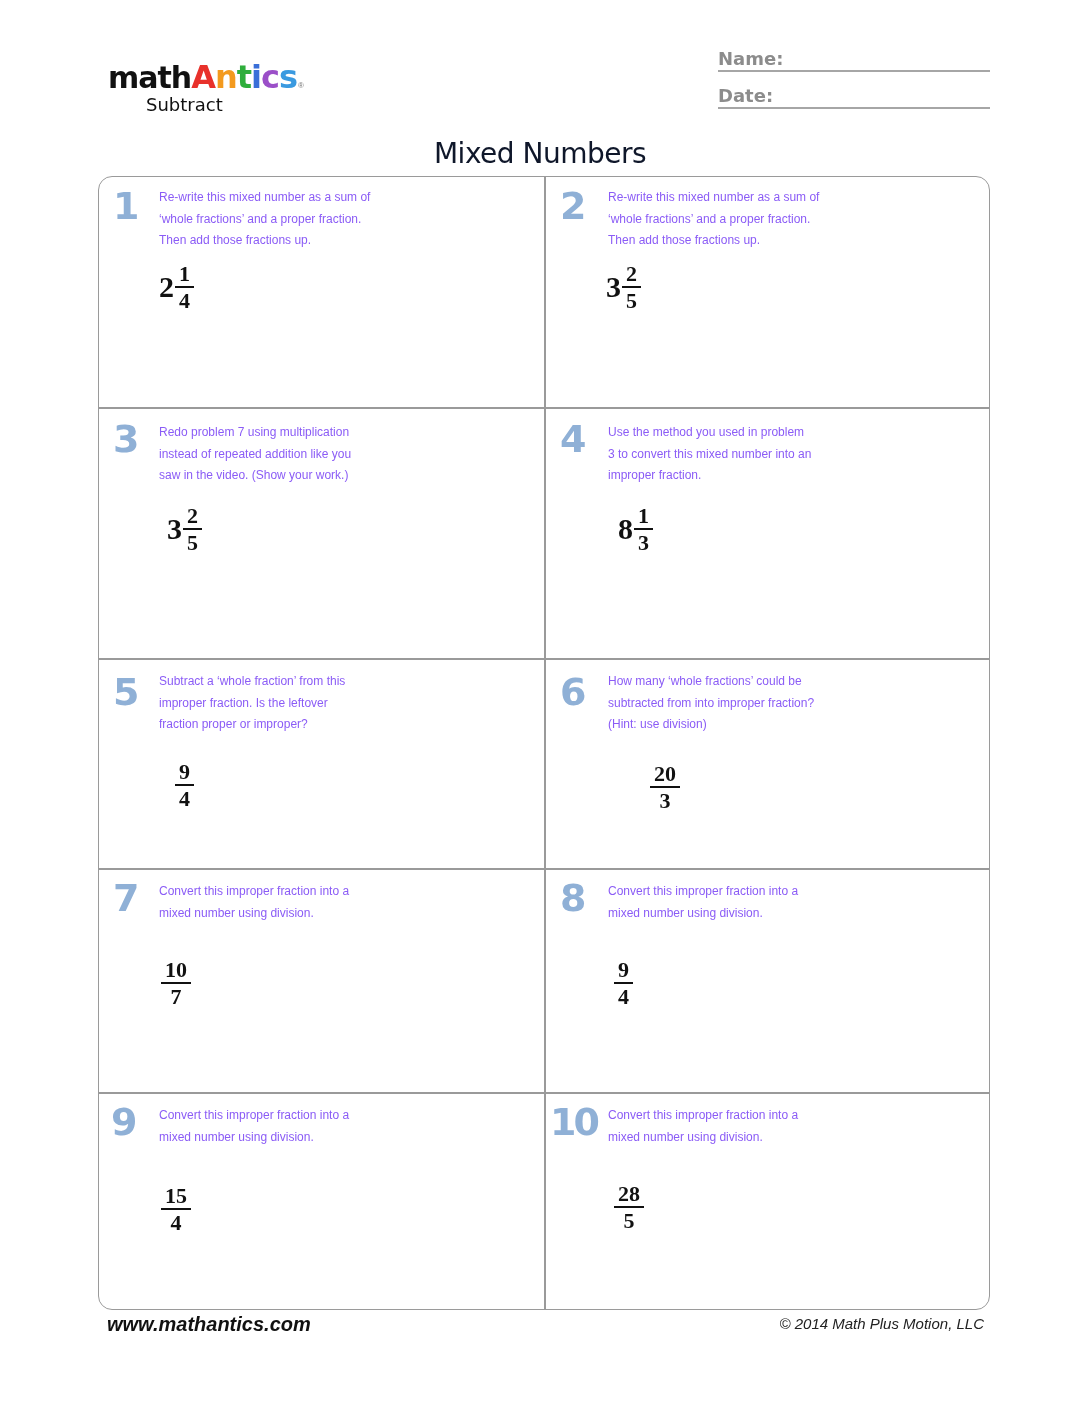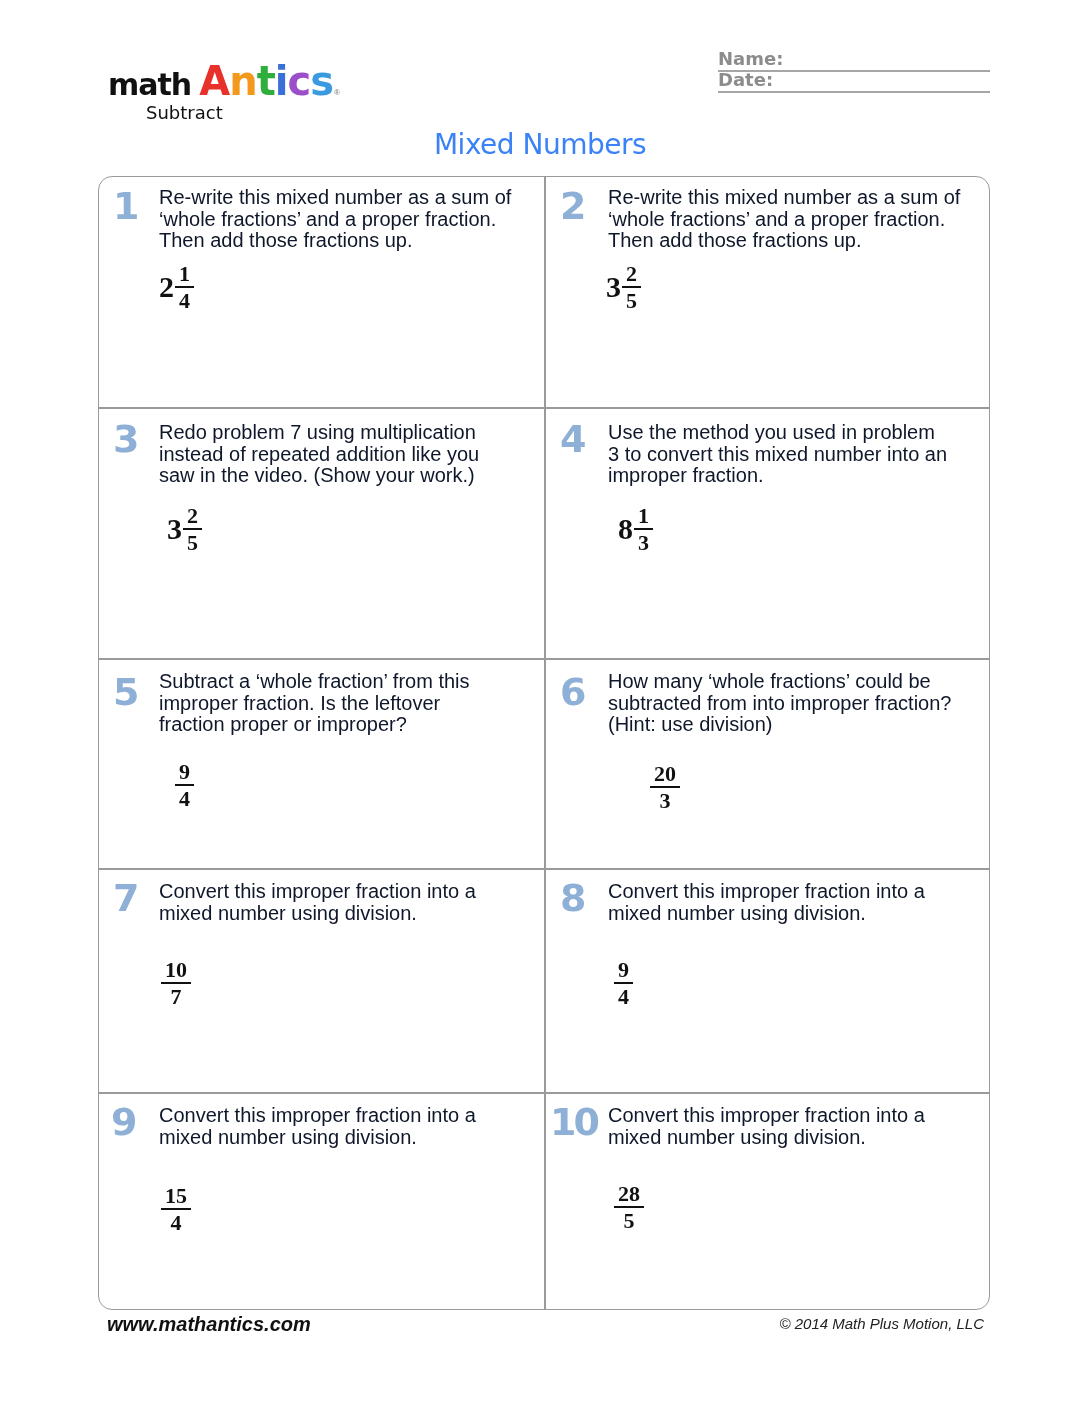--- a/index.html
+++ b/index.html
@@ -1,38 +1,38 @@
 <!DOCTYPE html>
 <html><head>
 <meta charset="utf-8">
 <style>
   html, body { margin: 0; padding: 0; background: #ffffff; }
   body { width: 1088px; height: 1408px; position: relative; overflow: hidden; font-family: "Liberation Sans", sans-serif; color: #111; }
 
   .logo { position: absolute; left: 108px; top: 58px; width: 190px; }
   .logo-line { display: flex; align-items: baseline; white-space: nowrap; }
   .logo-math { font-family: "DejaVu Sans", sans-serif; font-weight: bold; font-size: 30px; color: #111; letter-spacing: -1px; }
-  .logo-antics { font-family: "DejaVu Sans", sans-serif; font-weight: bold; font-size: 40px; margin-left: 8px; letter-spacing: -1px; text-align: right; }
+  .logo-antics { font-family: "DejaVu Sans", sans-serif; font-weight: bold; font-size: 32px; letter-spacing: -1px; text-align: right; }
   .logo-antics span { display: inline-block; }
   .logo-reg { font-size: 8px; color: #777; vertical-align: top; margin-left: 1px; }
   .logo-sub { font-family: "DejaVu Sans", sans-serif; font-size: 18px; color: #111; margin-left: 38px; margin-top: -2px; }
 
   .namebox { position: absolute; left: 718px; width: 272px; border-bottom: 2px solid #a6a6a6; font-family: "DejaVu Sans", sans-serif; font-weight: bold; font-size: 18px; color: #8c8c8c; padding-bottom: 1px; }
   .name-field { top: 48px; }
-  .date-field { top: 69px; }
+  .date-field { top: 85px; }
 
   .title { position: absolute; left: 0; width: 1080px; top: 128px; text-align: center; font-family: "DejaVu Sans", sans-serif; font-size: 28px; color: #1a3fc4; letter-spacing: -0.5px; }
 
   .grid { position: absolute; left: 98px; top: 176px; width: 892px; height: 1134px; border: 1.5px solid #9a9a9a; border-radius: 14px; box-sizing: border-box; overflow: hidden; }
   .cell { position: absolute; box-sizing: border-box; }
   .vline { position: absolute; left: 445px; top: 0; bottom: 0; width: 1.5px; background: #9a9a9a; }
   .hline { position: absolute; left: 0; right: 0; height: 1.5px; background: #9a9a9a; }
 
   .num { position: absolute; font-family: "DejaVu Sans", sans-serif; font-weight: bold; font-size: 38px; color: #8fb0d6; line-height: 1; letter-spacing: -3px; }
-  .prompt { position: absolute; font-size: 20px; line-height: 21.5px; color: #0f172a; white-space: pre-line; }
+  .prompt { position: absolute; font-size: 12px; line-height: 21.5px; color: #8b5cf6; white-space: pre-line; }
 
   .frac-wrap { position: absolute; display: flex; align-items: center; font-family: "Liberation Serif", serif; font-weight: bold; color: #111; }
   .whole { font-size: 30px; margin-right: 1px; }
   .frac { display: inline-flex; flex-direction: column; align-items: center; font-size: 22px; line-height: 25px; }
   .frac .numer { padding: 0 4px; }
   .frac .bar { align-self: stretch; height: 2px; background: #111; }
   .frac .denom { padding: 0 4px; }
 
   .footer-url { position: absolute; left: 107px; top: 1313px; font-size: 20px; font-weight: bold; font-style: italic; color: #111; }
   .footer-copy { position: absolute; right: 104px; top: 1315px; font-size: 15px; font-style: italic; color: #222; }
@@ -51,21 +51,21 @@
   <div class="logo-sub">Subtract</div>
 </div>
 
 <div class="namebox name-field">
   <span>Name:</span>
 </div>
 <div class="namebox date-field">
   <span>Date:</span>
 </div>
 
-<div class="title" style="color: #3b82f6;">Mixed Numbers</div>
+<div class="title" style="color: #0f172a; margin-top: 9px;">Mixed Numbers</div>
 
 <div class="grid" id="grid">
   <div class="vline"></div>
   <div class="hline" style="top:230px"></div>
   <div class="hline" style="top:481px"></div>
   <div class="hline" style="top:691px"></div>
   <div class="hline" style="top:915px"></div>
 <div class="cell" style="left: 0px; top: 0px; width: 445px; height: 230px;">
       <div class="num" style="left: 14px; top: 10px; color: rgb(143, 176, 214);">1</div>
       <div class="prompt" style="left: 60px; top: 10px;">Re-write this mixed number as a sum of

